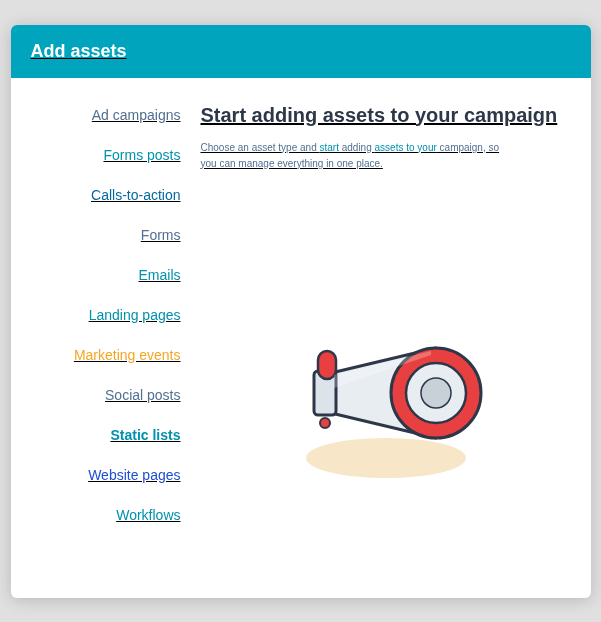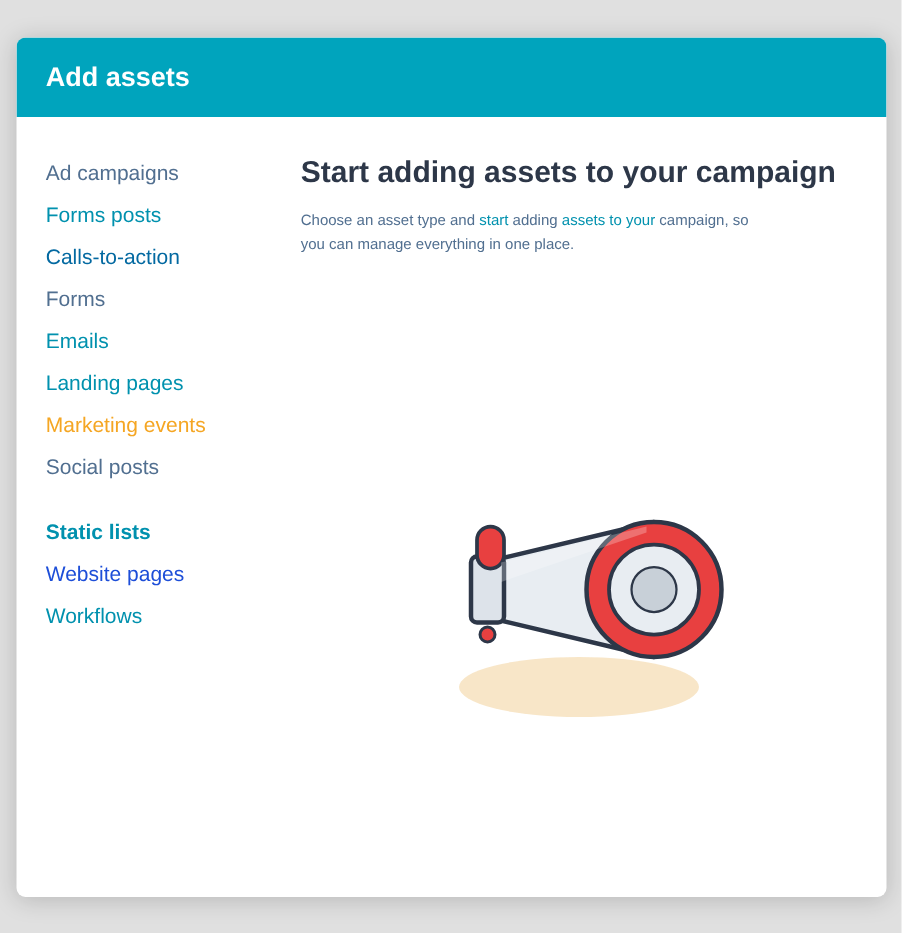--- a/index.html
+++ b/index.html
@@ -10,41 +10,43 @@
       align-items: center;
       min-height: 100vh;
       font-family: -apple-system, BlinkMacSystemFont, 'Segoe UI', Arial, sans-serif;
     }
     .modal {
       width: 580px;
       background: #fff;
       border-radius: 6px;
       overflow: hidden;
       box-shadow: 0 2px 16px rgba(0,0,0,0.18);
+      text-decoration: underline;
     }
     .modal-header {
       background: #00a4bd;
       padding: 16px 20px;
     }
     .modal-header h2 {
       color: #fff;
       font-size: 18px;
       font-weight: 700;
     }
     .modal-body {
       display: flex;
       padding: 24px 20px;
       min-height: 520px;
     }
     .sidebar {
       width: 150px;
       flex-shrink: 0;
       display: flex;
       flex-direction: column;
-      gap: 2px;
+      gap: 14px;
+      align-items: flex-end;
     }
     .sidebar-item {
       font-size: 14px;
       padding: 5px 0;
       cursor: pointer;
       color: #0091ae;
       text-decoration: none;
     }
     .content {
       flex: 1;
@@ -88,21 +90,21 @@
     <nav class="sidebar">
 
     <a class="sidebar-item" style="color: rgb(81, 111, 144);">Ad campaigns</a>
         <a class="sidebar-item" style="color: rgb(0, 145, 174);">Forms posts</a>
         <a class="sidebar-item" style="color: #0369a1;">Calls-to-action</a>
         <a class="sidebar-item" style="color: rgb(81, 111, 144);">Forms</a>
         <a class="sidebar-item" style="color: rgb(0, 145, 174);">Emails</a>
         <a class="sidebar-item" style="color: rgb(0, 145, 174);">Landing pages</a>
         <a class="sidebar-item" style="color: rgb(245, 166, 35);">Marketing events</a>
         <a class="sidebar-item" style="color: rgb(81, 111, 144);">Social posts</a>
-        <a class="sidebar-item" style="color: rgb(0, 145, 174); font-weight: 600; margin-top: 15px;">Static lists</a>
+        <a class="sidebar-item" style="color: rgb(0, 145, 174); font-weight: 600;">Static lists</a>
         <a class="sidebar-item" style="color: #1d4ed8;">Website pages</a>
         <a class="sidebar-item" style="color: rgb(0, 145, 174);">Workflows</a>
       </nav>
     <div class="content">
       <h3 class="content-title">Start adding assets to your campaign</h3>
       <p class="content-desc">
         Choose an asset type and <span class="highlight">start</span> adding <span class="highlight">assets to your</span> campaign, so you can manage everything in one place.
       </p>
       <div class="illustration">
 

